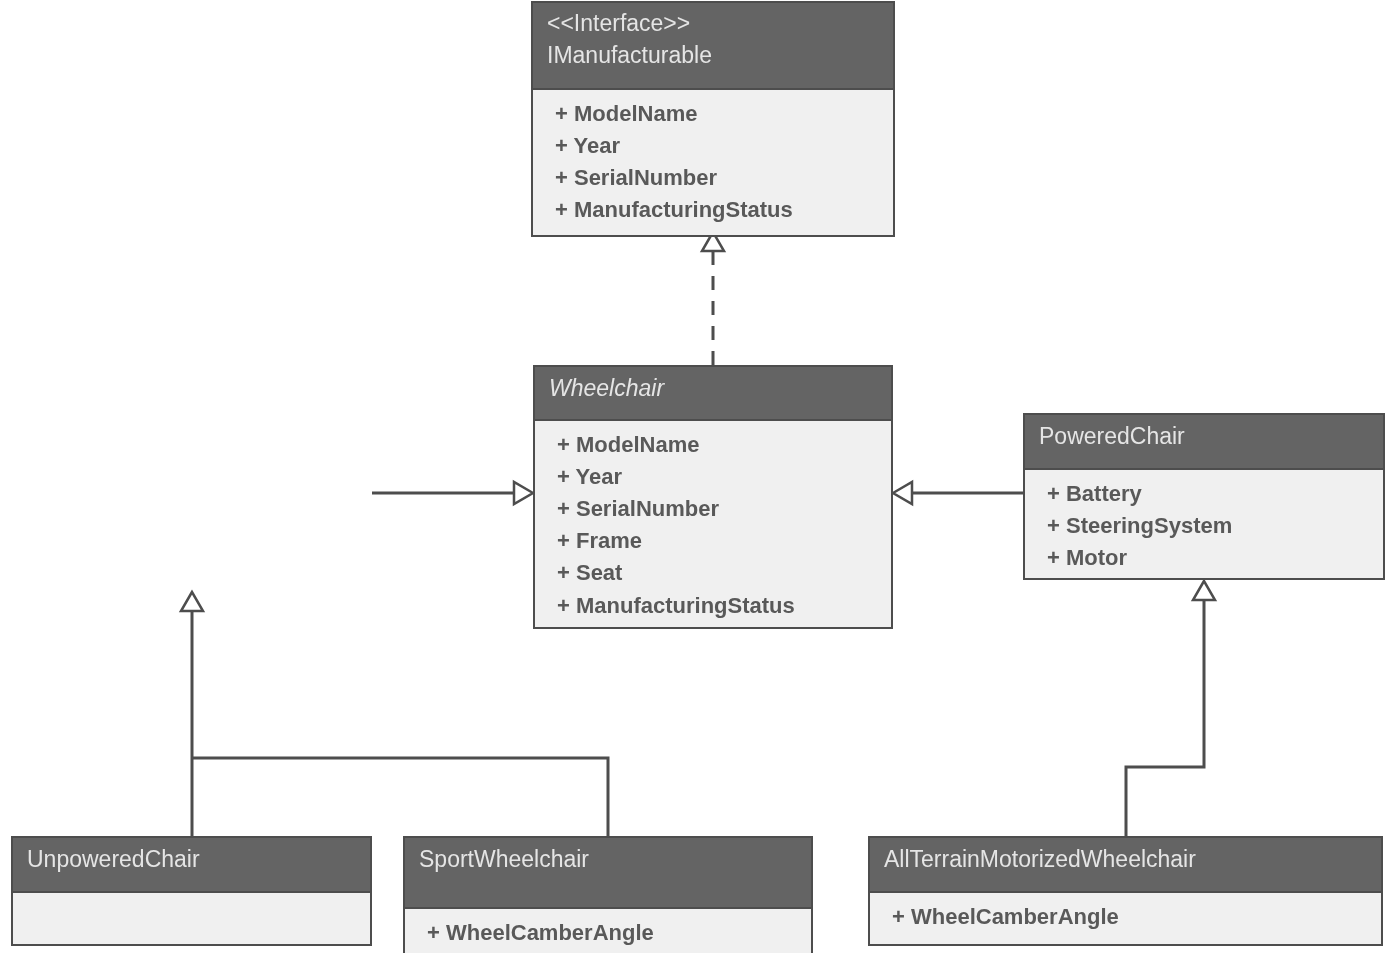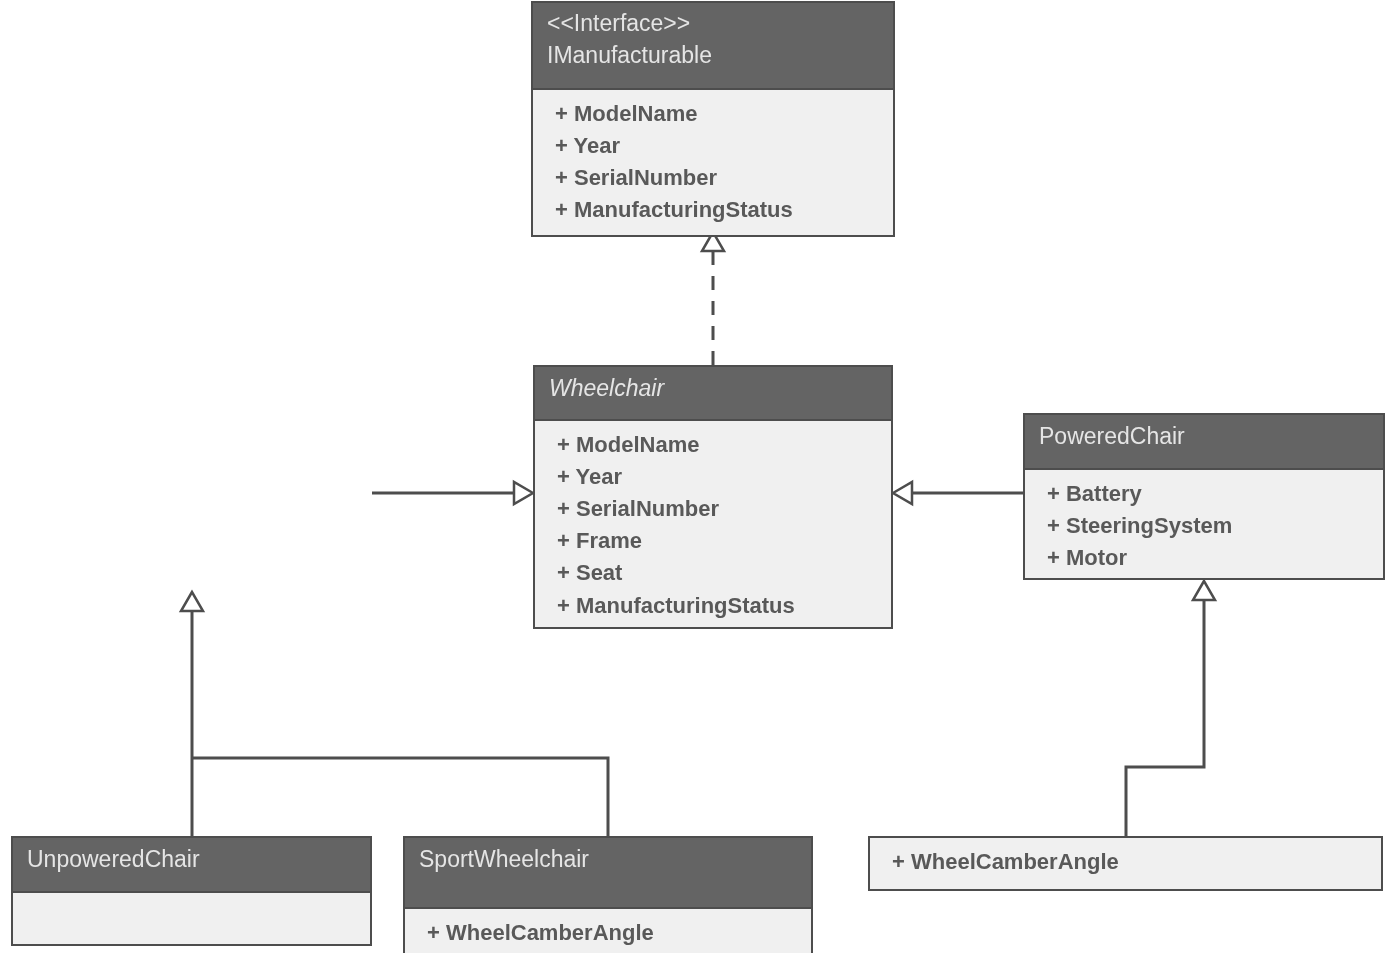--- a/index.html
+++ b/index.html
@@ -182,18 +182,21 @@
   <div class="uml-class" id="cls-sportwheelchair">
     <div class="uml-header">
       <span class="cls-name">SportWheelchair</span>
     </div>
     <div class="uml-body">
       <span class="member">+ WheelCamberAngle</span>
     </div>
   </div>
 
   <div class="uml-class" id="cls-allterrain">
+    <div class="uml-header">
+      <span class="cls-name">AllTerrainMotorizedWheelchair</span>
+    </div>
     <div class="uml-body">
       <span class="member">+ WheelCamberAngle</span>
     </div>
   </div>
 
 </div>
 
 </body></html>

